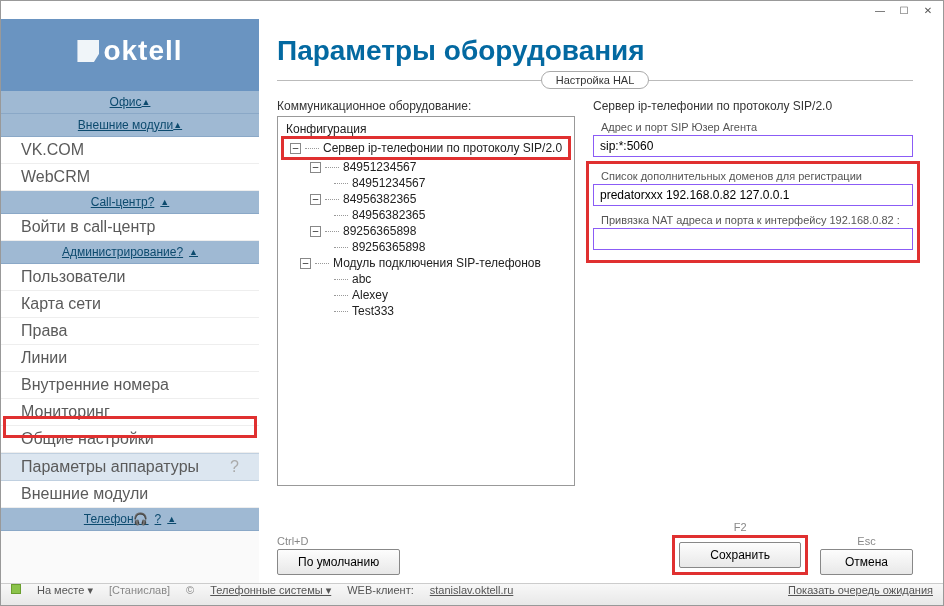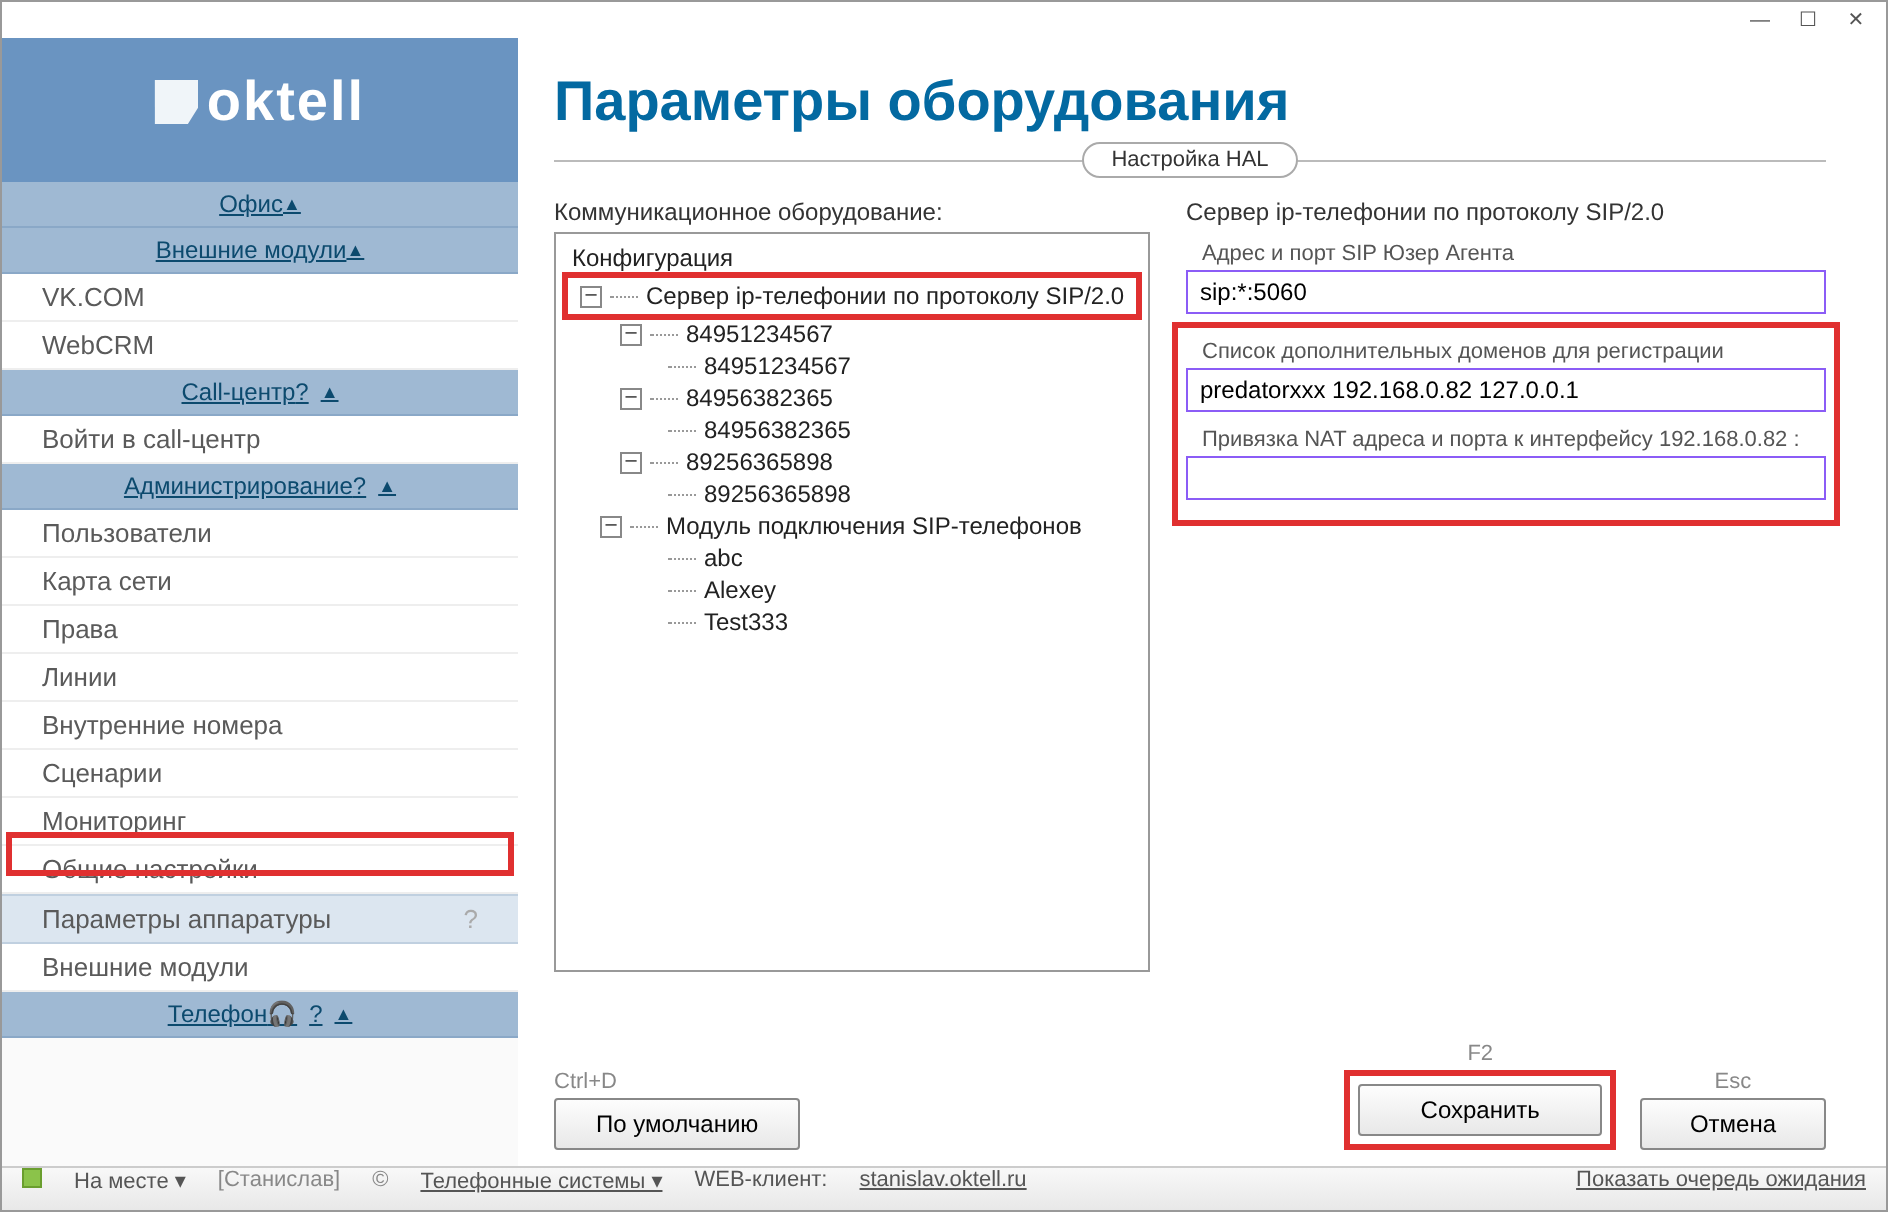--- a/index.html
+++ b/index.html
@@ -8,21 +8,21 @@
 .titlebar .wc { width: 18px; height: 14px; display: flex; align-items: center; justify-content: center; cursor: pointer; color: #555; font-size: 10px; }
 .container { display: flex; height: calc(100% - 18px - 22px); }
 .sidebar { width: 258px; background: #fafafa; display: flex; flex-direction: column; }
 .logo-box { height: 72px; background: #6a94c1; display: flex; align-items: center; justify-content: center; padding-bottom: 8px; }
 .logo-text { color: #fff; font-size: 28px; font-weight: bold; letter-spacing: 1px; display: flex; align-items: center; }
 .logo-icon { display: inline-block; width: 22px; height: 22px; background: #fff; margin-right: 4px; clip-path: polygon(0 0, 100% 0, 100% 60%, 75% 100%, 0 100%); opacity: 0.9; }
 .nav { flex: 1; overflow: auto; }
 .nav-header { background: #9fb9d3; color: #0c4a6e; padding: 4px 10px; font-size: 12px; display: flex; justify-content: center; align-items: center; cursor: pointer; border-bottom: 1px solid #8aa8c7; text-decoration: underline; }
 .nav-header .arr { font-size: 9px; }
 .nav-header .icons { display: flex; gap: 6px; align-items: center; }
-.nav-item { background: #fff; color: #5a5a5a; padding: 4px 20px; font-size: 13px; border-bottom: 1px solid #eee; cursor: pointer; display: flex; justify-content: space-between; }
+.nav-item { background: #fff; color: #5a5a5a; padding: 4px 20px; font-size: 16px; border-bottom: 1px solid #eee; cursor: pointer; display: flex; justify-content: space-between; }
 .nav-item.active { background: #dce6f0; border-top: 1px solid #c0d0e0; border-bottom: 1px solid #c0d0e0; }
 .hl-nav { position: absolute; border: 3px solid #e03030; pointer-events: none; }
 .right { flex: 1; padding: 10px 30px 8px 18px; position: relative; display: flex; flex-direction: column; }
 .page-title { font-size: 28px; color: #0369a1; font-weight: bold; margin: 6px 0 4px 0; }
 .tab-wrap { text-align: center; position: relative; margin-bottom: 10px; }
 .tab-wrap::before { content: ""; position: absolute; left: 0; right: 0; top: 50%; height: 1px; background: #bbb; z-index: 0; }
 .tab { display: inline-block; border: 1px solid #aaa; border-radius: 10px; padding: 2px 14px; font-size: 11px; background: #fff; position: relative; z-index: 1; color: #333; }
 .content-row { display: flex; gap: 18px; flex: 1; min-height: 0; }
 .col-left { flex: 1; }
 .col-right { width: 320px; }
@@ -108,23 +108,20 @@
       <div class="nav-item">
           <span>Права</span>
         </div>
       <div class="nav-item">
           <span>Линии</span>
         </div>
       <div class="nav-item">
           <span>Внутренние номера</span>
         </div>
       <div class="nav-item">
-          <span>Сценарии</span>
-        </div>
-      <div class="nav-item">
           <span>Мониторинг</span>
         </div>
       <div class="nav-item">
           <span>Общие настройки</span>
         </div>
       <div class="nav-item active">
         <span>Параметры аппаратуры</span>
         <span style="color:#aaa;">?</span>
       </div>
       <div class="nav-item">

